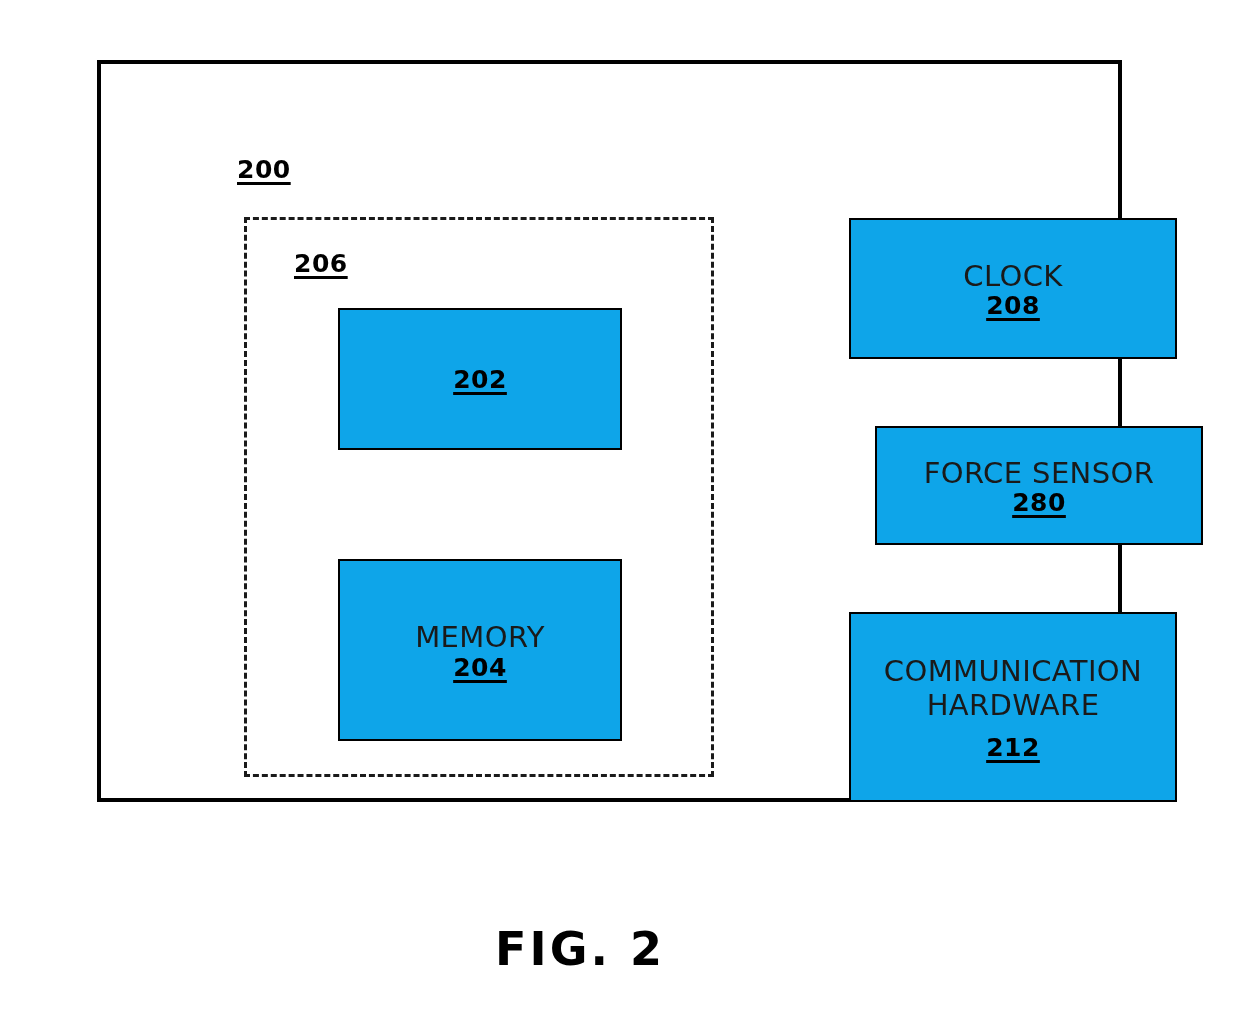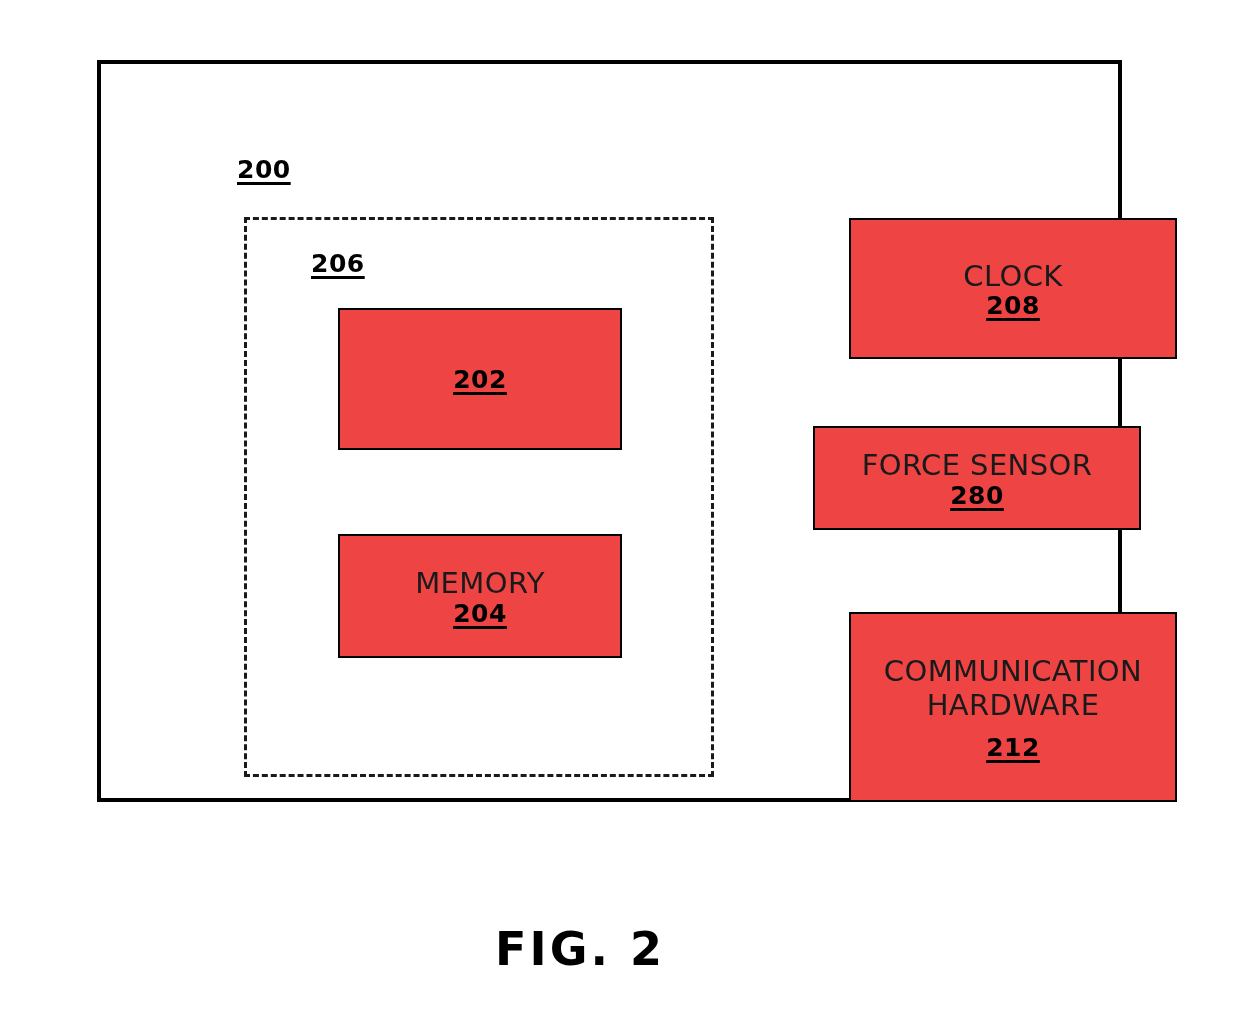--- a/index.html
+++ b/index.html
@@ -45,40 +45,40 @@
     font-weight: 700;
     letter-spacing: 0.5px;
     line-height: 1;
     text-decoration: underline;
     text-decoration-thickness: 2.5px;
     text-underline-offset: 4px;
     white-space: nowrap;
   }
 
   #ref-200 { left: 136px; top: 93px; }
-  #ref-206 { left: 210px; top: 187px; text-align: right; }
+  #ref-206 { left: 193px; top: 187px; text-align: right; }
 
   
   .dashed-box {
     position: absolute;
     left: 143px;
     top: 153px;
     width: 470px;
     height: 560px;
     box-sizing: border-box;
     border: 3px dashed #1a1a1a;
     background: transparent;
   }
 
   
   .block {
     position: absolute;
     box-sizing: border-box;
     border: 2.5px solid #000000;
-    background: #ef4444;
+    background: #0ea5e9;
     display: flex;
     flex-direction: column;
     align-items: center;
     justify-content: center;
   }
 
   .block-title {
     font-family: "DejaVu Sans", sans-serif;
     font-size: 29px;
     font-weight: 400;
@@ -97,23 +97,23 @@
     letter-spacing: 0.5px;
     line-height: 1;
     text-decoration: underline;
     text-decoration-thickness: 2.5px;
     text-underline-offset: 4px;
     color: #000000;
   }
 
   
   #block-processor  { left: 237px; top: 244px; width: 284px; height: 142px; }
-  #block-memory     { left: 237px; top: 470px; width: 284px; height: 124px; }
+  #block-memory     { left: 237px; top: 495px; width: 284px; height: 182px; }
   #block-clock      { left: 748px; top: 154px; width: 328px; height: 141px; }
-  #block-force      { left: 712px; top: 362px; width: 328px; height: 104px; }
+  #block-force      { left: 774px; top: 362px; width: 328px; height: 119px; }
   #block-comm       { left: 748px; top: 548px; width: 328px; height: 190px; }
 
   #block-comm .block-ref { margin-top: 13px; }
 
   
   .figure-caption {
     position: absolute;
     left: 0;
     top: 922px;
     width: 1160px;

